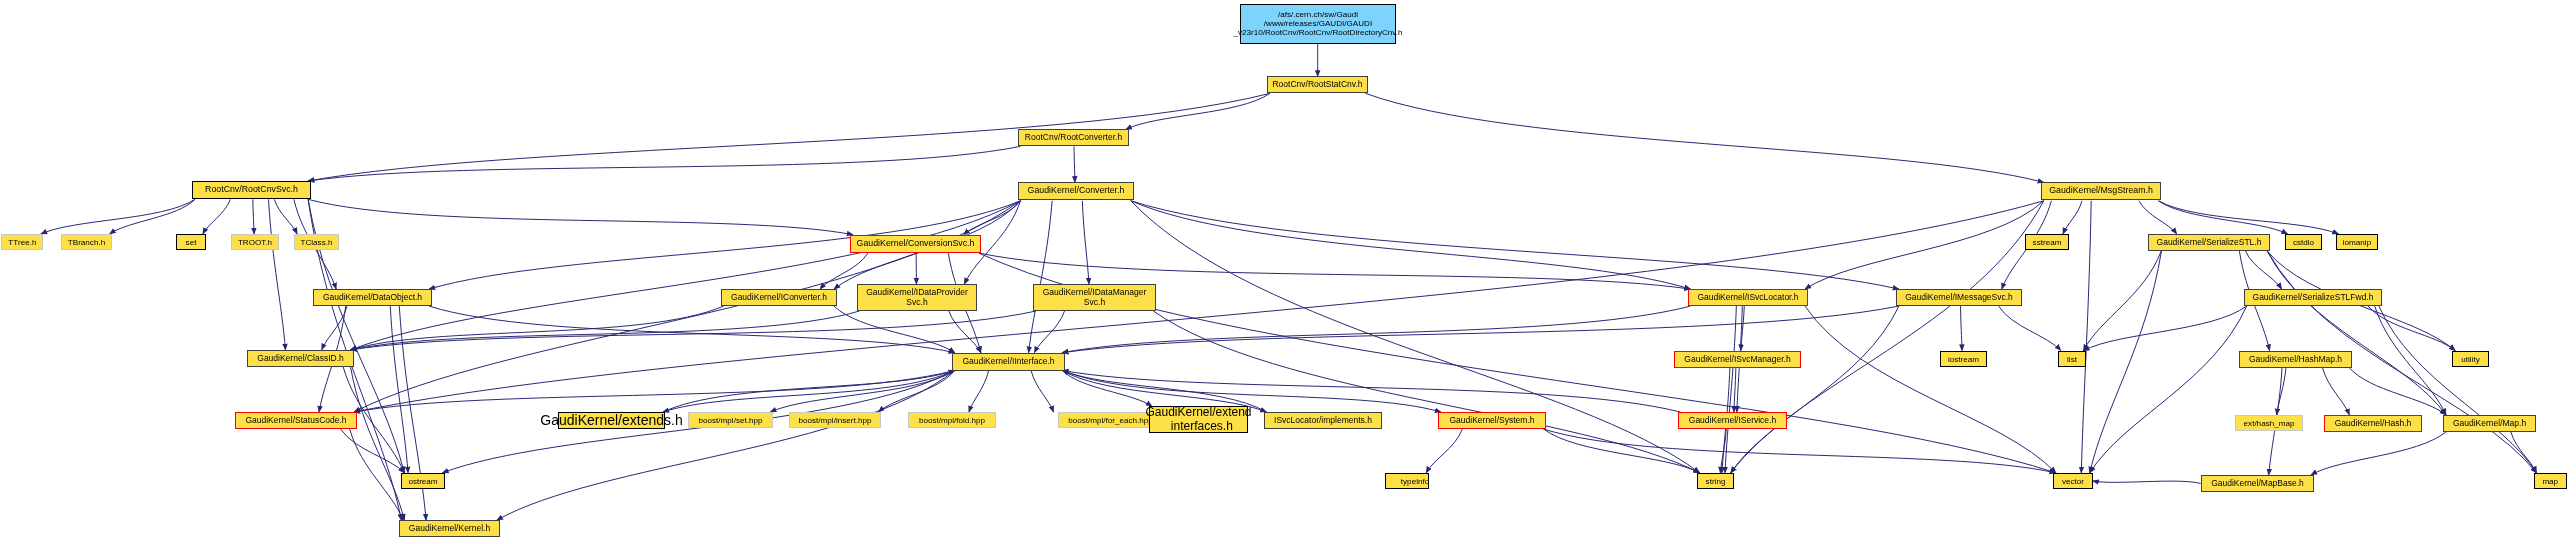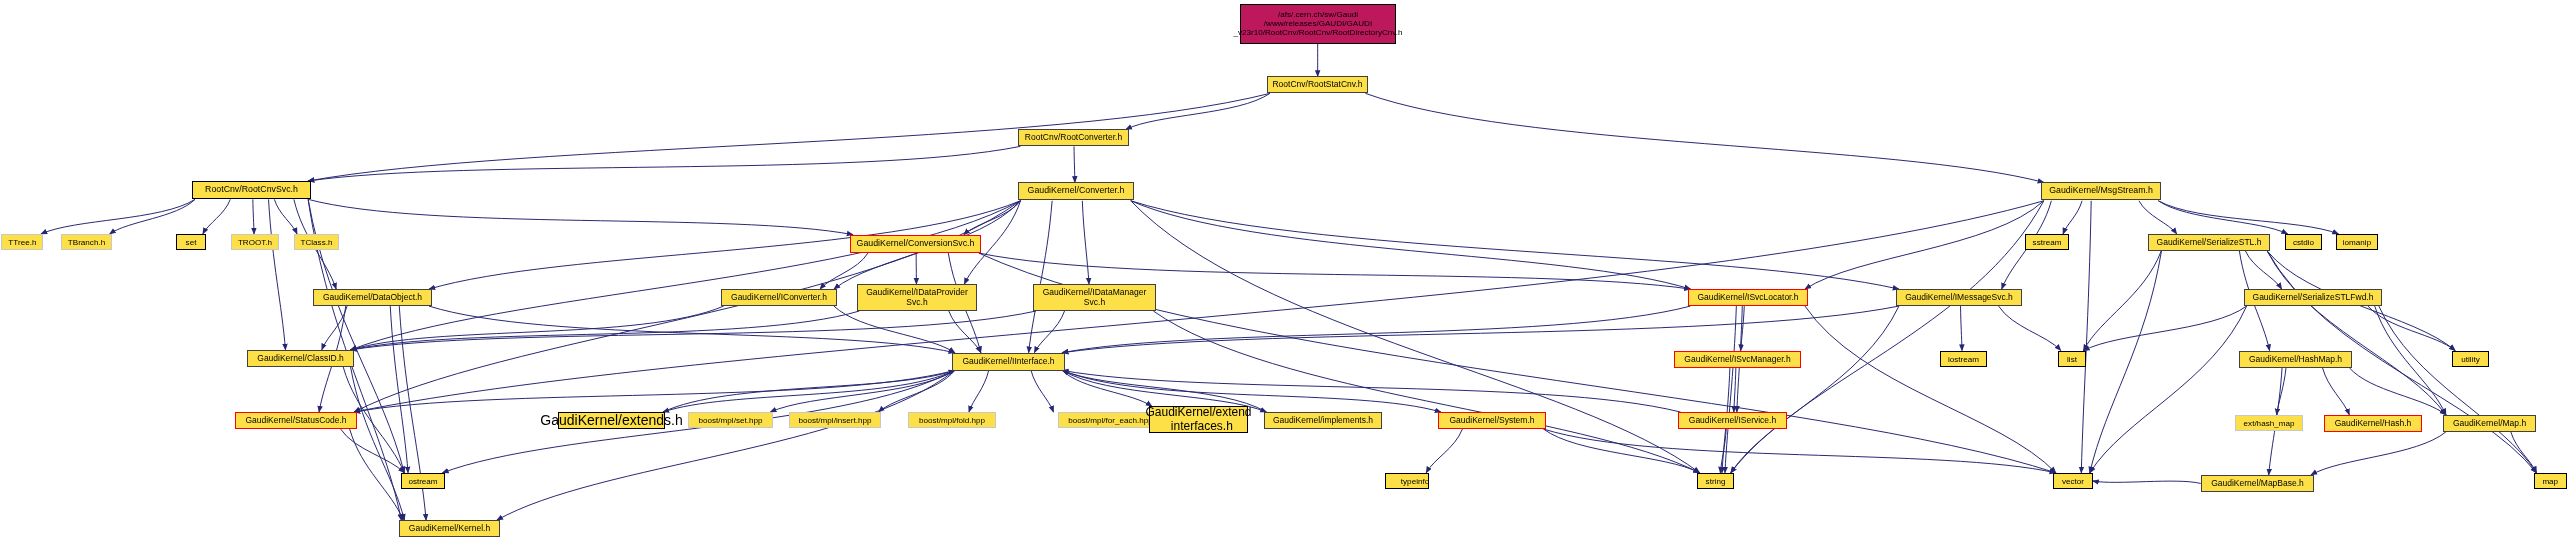--- a/index.html
+++ b/index.html
@@ -2,21 +2,21 @@
 <html style="font-size:11.3px"><head>
 <meta charset="utf-8">
 <style>
   html,body{margin:0;padding:0;background:#ffffff;}
   #canvas{position:relative;width:2576px;height:545px;background:#ffffff;
           font-family:"Liberation Sans","DejaVu Sans",sans-serif;overflow:hidden;}
   #edges{position:absolute;left:0;top:0;width:2576px;height:545px;}
   .node{position:absolute;box-sizing:border-box;display:flex;align-items:center;
         justify-content:center;text-align:center;line-height:1.12;
         background:#fde047;color:#000000;white-space:pre-line;}
-  .n-root{border:0.7px solid #000000;background:#be185d;align-items:center;}
+  .n-root{border:0.7px solid #000000;background:#7dd3fc;align-items:center;}
   .n-dark{border:0.7px solid #404040;}
   .n-black{border:0.7px solid #000000;}
   .n-light{border:0.7px solid #c8c8c8;}
   .n-red{border:0.7px solid #ff0000;}
 </style>
 </head>
 <body>
 
 <div id="canvas">
   <svg id="edges" viewBox="0 0 3645 771" xmlns="http://www.w3.org/2000/svg">
@@ -166,21 +166,21 @@
     <div class="node n-dark" style="left: 2239px; top: 351px; width: 113px; height: 17px; font-size: 8.5px;"><span>GaudiKernel/HashMap.h</span></div>
     <div class="node n-black" style="left: 2452px; top: 351px; width: 37px; height: 16.3px; font-size: 8.1px;"><span>utility</span></div>
     <div class="node n-red" style="left: 235px; top: 412px; width: 122px; height: 17px; font-size: 8.5px;"><span>GaudiKernel/StatusCode.h</span></div>
     <div class="node n-black" style="left: 558px; top: 412px; width: 107px; height: 17px; font-size: 14px;"><span>GaudiKernel/extends.h</span></div>
     <div class="node n-light" style="left: 688px; top: 412px; width: 85px; height: 16.3px; font-size: 8.1px;"><span>boost/mpl/set.hpp</span></div>
     <div class="node n-light" style="left: 789px; top: 412px; width: 92px; height: 16.3px; font-size: 8.1px;"><span>boost/mpl/insert.hpp</span></div>
     <div class="node n-light" style="left: 908px; top: 412px; width: 88px; height: 16.3px; font-size: 8.1px;"><span>boost/mpl/fold.hpp</span></div>
     <div class="node n-light" style="left: 1021px; top: 412px; width: 105px; height: 16.3px; font-size: 8.1px; margin-left: 37px;"><span>boost/mpl/for_each.hpp</span></div>
     <div class="node n-black" style="left: 1149px; top: 406px; width: 99px; height: 27px; font-size: 12px;"><span>GaudiKernel/extend
 _interfaces.h</span></div>
-    <div class="node n-dark" style="left: 1264px; top: 412px; width: 118px; height: 17px; font-size: 8.5px;"><span>GaudiKernel/implements.h</span></div>
+    <div class="node n-dark" style="left: 1264px; top: 412px; width: 118px; height: 17px; font-size: 8.5px;"><span>ISvcLocator/implements.h</span></div>
     <div class="node n-red" style="left: 1438px; top: 412px; width: 108px; height: 17px; font-size: 8.5px;"><span>GaudiKernel/System.h</span></div>
     <div class="node n-red" style="left: 1678px; top: 412px; width: 109px; height: 17px; font-size: 8.5px;"><span>GaudiKernel/IService.h</span></div>
     <div class="node n-light" style="left: 2235px; top: 415px; width: 68px; height: 16.3px; font-size: 8.1px;"><span>ext/hash_map</span></div>
     <div class="node n-red" style="left: 2324px; top: 415px; width: 98px; height: 17px; font-size: 8.5px;"><span>GaudiKernel/Hash.h</span></div>
     <div class="node n-dark" style="left: 2443px; top: 415px; width: 93px; height: 17px; font-size: 8.5px;"><span>GaudiKernel/Map.h</span></div>
     <div class="node n-black" style="left: 1385px; top: 473px; width: 44px; height: 16.3px; font-size: 8.1px; padding-left: 16px;"><span>typeinfo</span></div>
     <div class="node n-black" style="left: 1697px; top: 473px; width: 37px; height: 16.3px; font-size: 8.1px;"><span>string</span></div>
     <div class="node n-black" style="left: 2053px; top: 473px; width: 40px; height: 16.3px; font-size: 8.1px;"><span>vector</span></div>
     <div class="node n-black" style="left: 401px; top: 473px; width: 44px; height: 16.3px; font-size: 8.1px;"><span>ostream</span></div>
     <div class="node n-dark" style="left: 2201px; top: 475px; width: 113px; height: 17px; font-size: 8.5px;"><span>GaudiKernel/MapBase.h</span></div>

